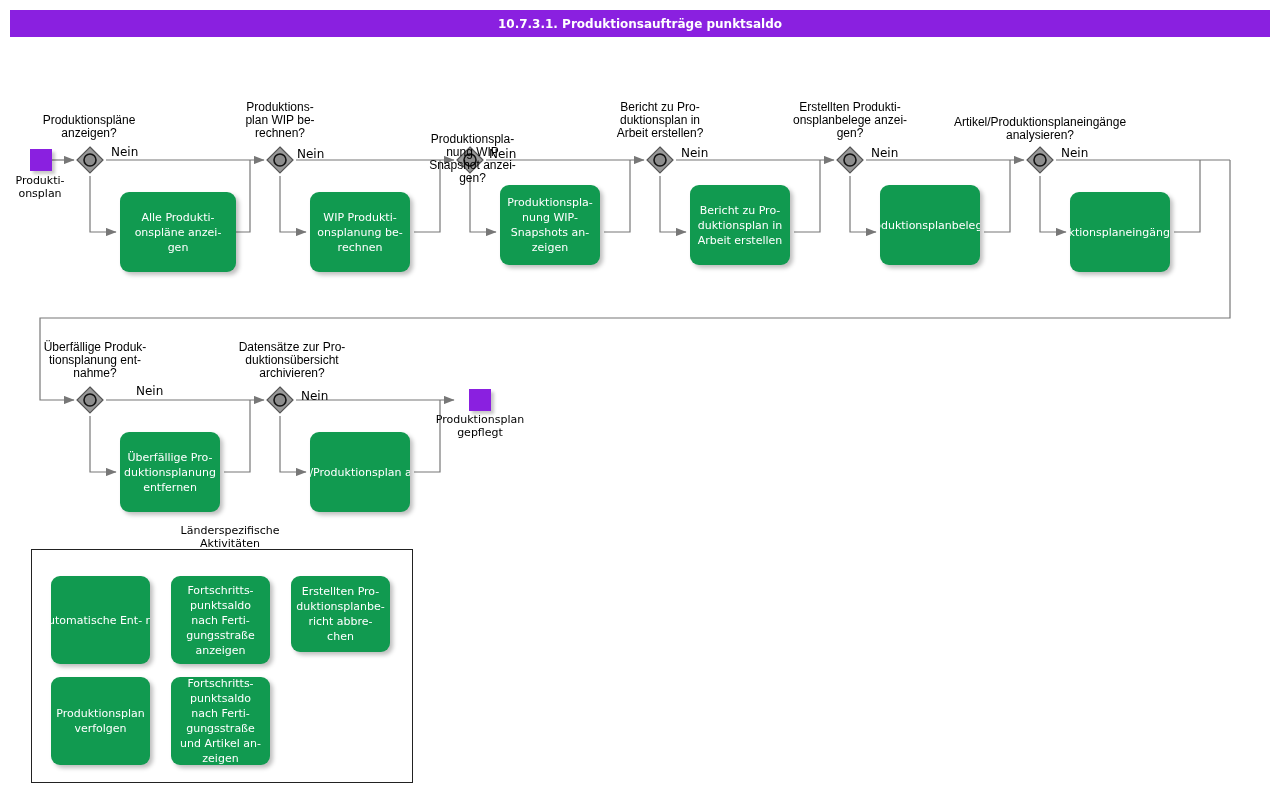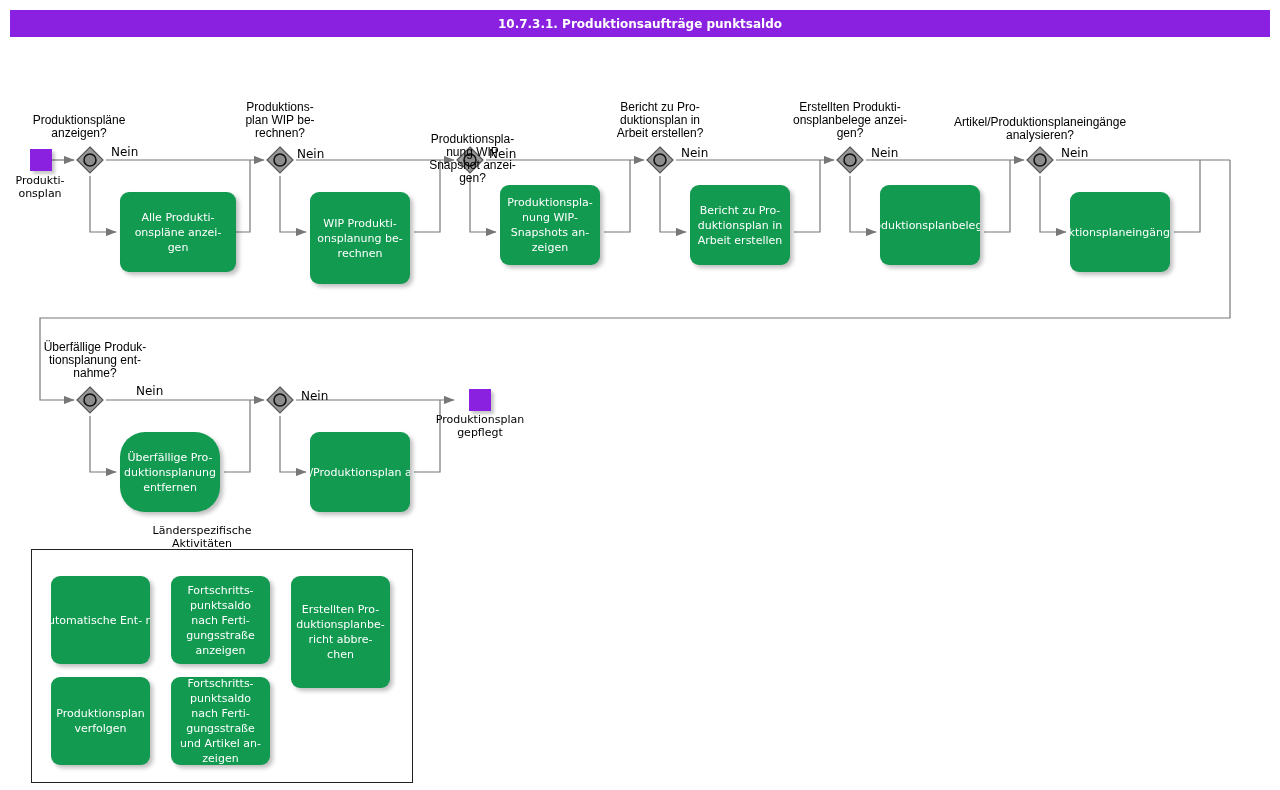--- a/index.html
+++ b/index.html
@@ -186,21 +186,21 @@
   </svg>
 
   <div class="event" style="left:30px; top:149px;"></div>
   <div class="event-label" style="left:-10px; top:174px; width:100px;">Produkti-
 onsplan</div>
 
   <svg class="gateway" style="left:75px; top:145px;" viewBox="0 0 30 30">
     <polygon points="15,2 28,15 15,28 2,15" fill="#9A9A9A" stroke="#555" stroke-width="1.2"></polygon>
     <circle cx="15" cy="15" r="6" fill="#8C8C8C" stroke="#111" stroke-width="1.6"></circle>
   </svg>
-  <div class="gw-label" style="left:14px; top:114px; width:130px;text-align:center;">Produktionspläne
+  <div class="gw-label" style="left:24px; top:114px; width:130px;text-align:center;">Produktionspläne
 anzeigen?</div>
   <div class="flow-label" style="left:111px; top:145px;">Nein</div>
 
   <svg class="gateway" style="left:265px; top:145px;" viewBox="0 0 30 30">
     <polygon points="15,2 28,15 15,28 2,15" fill="#9A9A9A" stroke="#555" stroke-width="1.2"></polygon>
     <circle cx="15" cy="15" r="6" fill="#8C8C8C" stroke="#111" stroke-width="1.6"></circle>
   </svg>
   <div class="gw-label" style="left:220px; top:101px; width:120px;">Produktions-
 plan WIP be-
 rechnen?</div>
@@ -240,21 +240,21 @@
   </svg>
   <div class="gw-label" style="left:940px; top:116px; width:200px;">Artikel/Produktionsplaneingänge
 analysieren?</div>
   <div class="flow-label" style="left:1061px; top:146px;">Nein</div>
 
   <div class="task" style="left:120px; top:192px; width:116px; height:80px;">
     <span>Alle Produkti-
 onspläne anzei-
 gen</span>
   </div>
-  <div class="task" style="left:310px; top:192px; width:100px; height:92px;">
+  <div class="task" style="left:310px; top:192px; width:100px; height:80px;">
     <span>WIP Produkti-
 onsplanung be-
 rechnen</span>
   </div>
   <div class="task" style="left:500px; top:185px; width:100px; height:80px;">
     <span>Produktionspla-
 nung WIP-
 Snapshots an-
 zeigen</span>
   </div>
@@ -278,52 +278,55 @@
   </svg>
   <div class="gw-label" style="left:25px; top:341px; width:140px;">Überfällige  Produk-
 tionsplanung  ent-
 nahme?</div>
   <div class="flow-label" style="left:136px; top:384px;">Nein</div>
 
   <svg class="gateway" style="left:265px; top:385px;" viewBox="0 0 30 30">
     <polygon points="15,2 28,15 15,28 2,15" fill="#9A9A9A" stroke="#555" stroke-width="1.2"></polygon>
     <circle cx="15" cy="15" r="6" fill="#8C8C8C" stroke="#111" stroke-width="1.6"></circle>
   </svg>
+  <div class="gw-label" style="left:212px; top:341px; width:160px;">Datensätze zur  Pro-
+duktionsübersicht
+archivieren?</div>
   <div class="flow-label" style="left:301px; top:389px;">Nein</div>
 
-  <div class="task" style="left:120px; top:432px; width:100px; height:80px;border-radius:25px;">
+  <div class="task" style="left:120px; top:432px; width:100px; height:80px;">
     <span>Überfällige Pro-
 duktionsplanung
 entfernen</span>
   </div>
   <div class="task clipped" style="left:310px; top:432px; width:100px; height:80px;">
     <span>Datensatz/Produktionsplan
 archivieren</span>
   </div>
 
   <div class="event" style="left:469px; top:389px;"></div>
   <div class="event-label" style="left:430px; top:413px; width:100px;">Produktionsplan
 gepflegt</div>
 
-  <div class="group-label" style="left:132px; top:524px; width:140px;">Länderspezifische
+  <div class="group-label" style="left:160px; top:524px; width:140px;">Länderspezifische
 Aktivitäten</div>
   <div class="group-box" style="left:31px; top:549px; width:380px; height:232px;"></div>
 
   <div class="task clipped" style="left:51px; top:576px; width:99px; height:88px;">
     <span>Fertigmeldung/automatische Ent-
 nahme   stornieren</span>
   </div>
   <div class="task" style="left:171px; top:576px; width:99px; height:88px;">
     <span>Fortschritts-
 punktsaldo
 nach  Ferti-
 gungsstraße
 anzeigen</span>
   </div>
-  <div class="task" style="left:291px; top:576px; width:99px; height:112px;">
+  <div class="task" style="left:291px; top:576px; width:99px; height:76px;">
     <span>Erstellten    Pro-
 duktionsplanbe-
 richt    abbre-
 chen</span>
   </div>
   <div class="task" style="left:51px; top:677px; width:99px; height:88px;">
     <span>Produktionsplan
 verfolgen</span>
   </div>
   <div class="task" style="left:171px; top:677px; width:99px; height:88px;">

